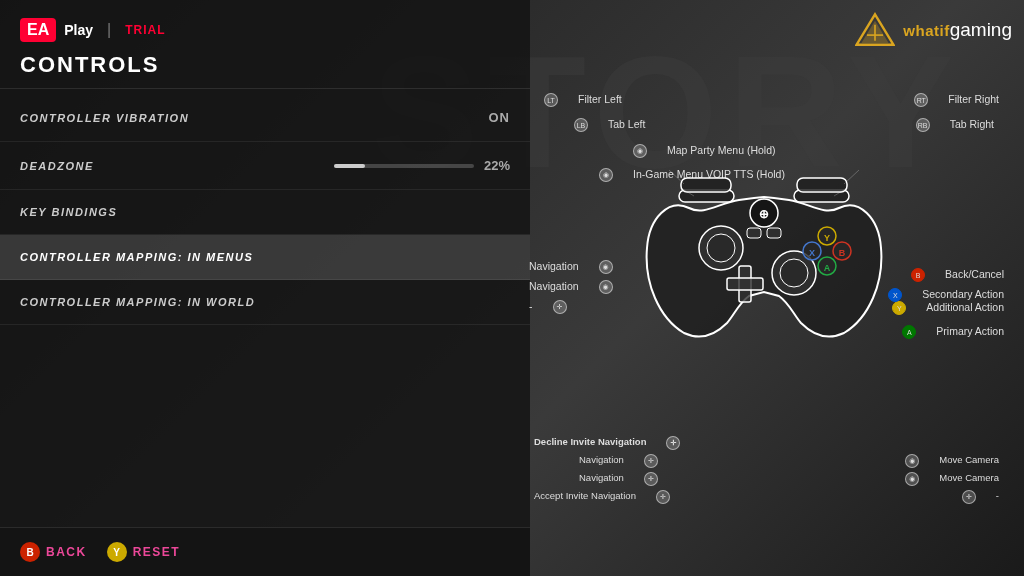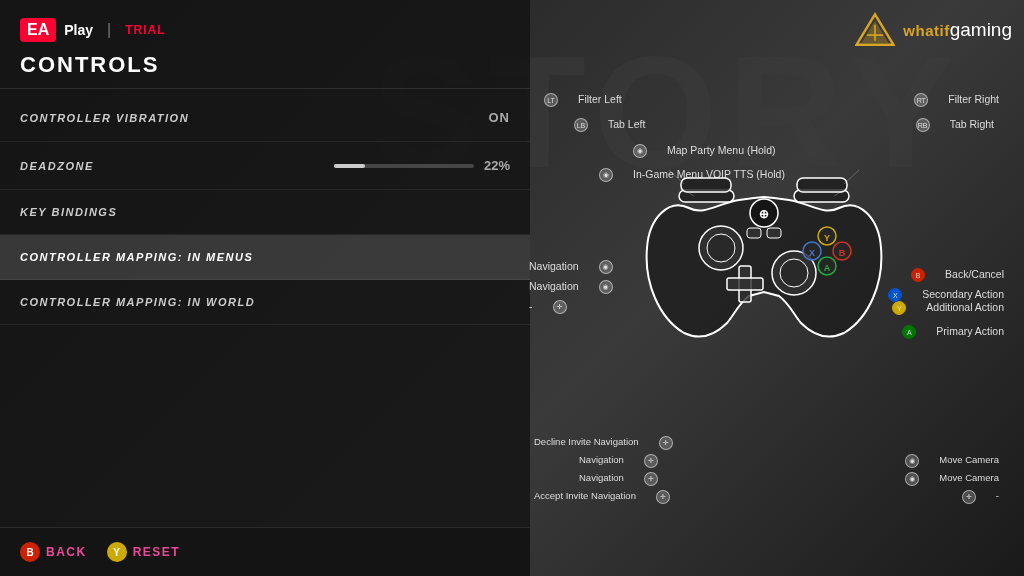--- a/index.html
+++ b/index.html
@@ -387,21 +387,21 @@
     </div>
     <div class="label" style="top:242px;left:5px;justify-content:flex-end;flex-direction:row-reverse;">
       <span class="label-icon">◉</span>
       <span>Navigation</span>
     </div>
     <div class="label" style="top:262px;left:5px;flex-direction:row-reverse;">
       <span class="label-icon">✛</span>
       <span>-</span>
     </div>
 
-    <div class="label" style="bottom:88px;left:10px;font-size:9.5px;">
+    <div class="label" style="bottom:88px;left:10px;font-size:9.5px;font-weight:bold;">
       <span>Decline Invite  Navigation</span>
       <span class="label-icon">✛</span>
     </div>
     <div class="label" style="bottom:70px;left:55px;font-size:9.5px;">
       <span>Navigation</span>
       <span class="label-icon">✛</span>
     </div>
     <div class="label" style="bottom:52px;left:55px;font-size:9.5px;">
       <span>Navigation</span>
       <span class="label-icon">✛</span>

